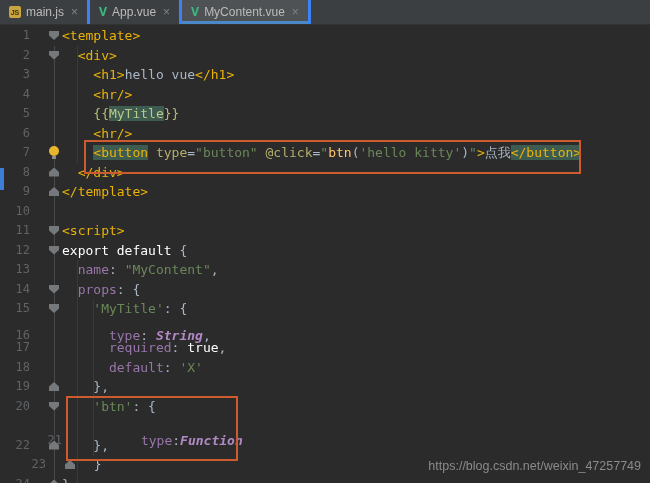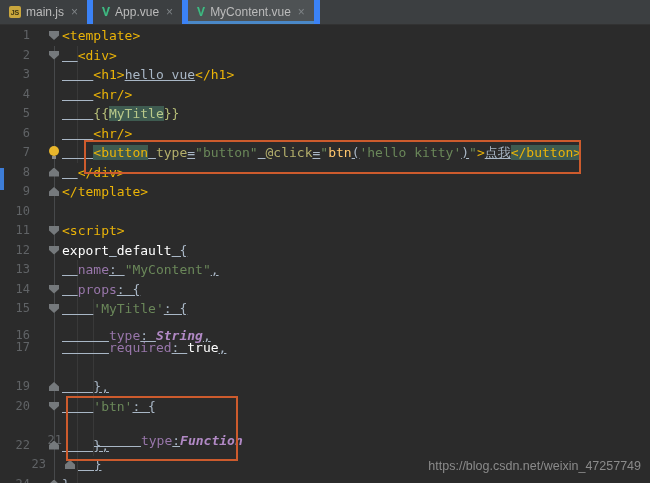--- a/index.html
+++ b/index.html
@@ -2,21 +2,21 @@
 <html><head>
 <meta charset="utf-8">
 <style>
   html,body{margin:0;padding:0;background:#1e1e1e;}
   .screen{position:relative;width:650px;height:483px;overflow:hidden;background:#2b2b2b;
           font-family:"DejaVu Sans Mono",monospace;}
   
   .tabbar{position:absolute;left:0;top:0;width:650px;height:25px;background:#3c3f41;
           display:flex;align-items:stretch;border-bottom:1px solid #323232;box-sizing:border-box;}
   .tab{display:flex;align-items:center;gap:5px;padding:0 9px;font-family:"Liberation Sans",sans-serif;
-       font-size:12px;color:#bbbbbb;position:relative;cursor:default;border-right:6px solid #3b82f6;}
+       font-size:12px;color:#bbbbbb;position:relative;cursor:default;border-right:3px solid #3b82f6;}
   .tab.active{background:#4e5254;}
   .tab.active::after{content:"";position:absolute;left:0;right:0;bottom:0;height:3px;background:#4A88C7;}
   .tab .close{color:#7f8487;font-size:12px;margin-left:2px;}
   .icon-js{width:12px;height:12px;background:#c9a63d;color:#3a3313;font-size:7px;font-weight:bold;
            display:flex;align-items:center;justify-content:center;border-radius:2px;
            font-family:"Liberation Sans",sans-serif;}
   .icon-vue{color:#41b883;font-weight:bold;font-size:12px;font-family:"Liberation Sans",sans-serif;
             text-shadow:0 0 1px #2c8a5f;}
   
   .editor{position:absolute;left:0;top:25px;width:650px;height:458px;background:#2b2b2b;}
@@ -25,21 +25,21 @@
   .row{position:absolute;left:0;width:650px;height:19.5px;line-height:19.5px;white-space:pre;}
   .ln{position:absolute;left:0;top:0;width:30px;text-align:right;color:#606366;font-size:12px;}
   .fold{position:absolute;left:49px;top:5px;width:10px;height:9px;background:#75797c;}
   .fold.open{clip-path:polygon(0 0,100% 0,100% 50%,50% 100%,0 50%);}
   .fold.close{clip-path:polygon(50% 0,100% 50%,100% 100%,0 100%,0 50%);}
   .bulb{position:absolute;left:49px;top:3px;width:10px;height:10px;border-radius:50%;
         background:#e8b62c;}
   .bulb::after{content:"";position:absolute;left:3px;top:10px;width:4px;height:3px;background:#8a8a8a;}
   .code{position:absolute;left:62px;top:0;font-size:13px;}
   .tk-tag{color:#eab308;}
-  .tk-txt{color:#a9b7c6;text-decoration:underline;}
+  .tk-txt{color:#a9b7c6;}
   .tk-attr{color:#b3ae6b;}
   .tk-str{color:#6a8759;}
   .tk-kw{color:#ffffff;}
   .tk-prop{color:#9876aa;}
   .tk-fn{color:#ffc66d;}
   .tk-cls{color:#b189c5;font-style:italic;font-weight:bold;}
   .tk-vb{color:#b5bd77;}
   .tk-interp{color:#b9c98a;}
   .tk-hl{background:#3e5b50;}
   
@@ -88,20 +88,21 @@
       <div class="row" style="top: 137.5px;"><span class="ln">8</span><span class="fold close"></span><span class="code"><span class="tk-txt">  </span><span class="tk-tag">&lt;/div&gt;</span></span></div>
       <div class="row" style="top: 157px;"><span class="ln">9</span><span class="fold close"></span><span class="code"><span class="tk-tag">&lt;/template&gt;</span></span></div>
       <div class="row" style="top: 176.5px;"><span class="ln">10</span><span class="code"></span></div>
       <div class="row" style="top: 196px;"><span class="ln">11</span><span class="fold open"></span><span class="code"><span class="tk-tag">&lt;script&gt;</span></span></div>
       <div class="row" style="top: 215.5px;"><span class="ln">12</span><span class="fold open"></span><span class="code"><span class="tk-kw">export</span><span class="tk-txt"> </span><span class="tk-kw">default</span><span class="tk-txt"> {</span></span></div>
       <div class="row" style="top: 235px;"><span class="ln">13</span><span class="code"><span class="tk-txt">  </span><span class="tk-prop">name</span><span class="tk-txt">: </span><span class="tk-str">"MyContent"</span><span class="tk-txt">,</span></span></div>
       <div class="row" style="top: 254.5px;"><span class="ln">14</span><span class="fold open"></span><span class="code"><span class="tk-txt">  </span><span class="tk-prop">props</span><span class="tk-txt">: {</span></span></div>
       <div class="row" style="top: 274px;"><span class="ln">15</span><span class="fold open"></span><span class="code"><span class="tk-txt">    </span><span class="tk-str">'MyTitle'</span><span class="tk-txt">: {</span></span></div>
       <div class="row" style="top: 301px;"><span class="ln">16</span><span class="code"><span class="tk-txt">      </span><span class="tk-prop">type</span><span class="tk-txt">: </span><span class="tk-cls">String</span><span class="tk-txt">,</span></span></div>
       <div class="row" style="top: 313px;"><span class="ln">17</span><span class="code"><span class="tk-txt">      </span><span class="tk-prop">required</span><span class="tk-txt">: </span><span class="tk-kw">true</span><span class="tk-txt">,</span></span></div>
+      <div class="row" style="top: 332.5px;"><span class="ln">18</span><span class="code"><span class="tk-txt">      </span><span class="tk-prop">default</span><span class="tk-txt">: </span><span class="tk-str">'X'</span></span></div>
       <div class="row" style="top: 352px;"><span class="ln">19</span><span class="fold close"></span><span class="code"><span class="tk-txt">    },</span></span></div>
       <div class="row" style="top: 371.5px;"><span class="ln">20</span><span class="fold open"></span><span class="code"><span class="tk-txt">    </span><span class="tk-str">'btn'</span><span class="tk-txt">: {</span></span></div>
       <div class="row" style="top: 406px; margin-left: 32px;"><span class="ln">21</span><span class="code"><span class="tk-txt">      </span><span class="tk-prop">type</span><span class="tk-txt">:</span><span class="tk-cls">Function</span></span></div>
       <div class="row" style="top: 410.5px;"><span class="ln">22</span><span class="fold close"></span><span class="code"><span class="tk-txt">    },</span></span></div>
       <div class="row" style="top: 430px; margin-left: 16px;"><span class="ln">23</span><span class="fold close"></span><span class="code"><span class="tk-txt">  }</span></span></div>
       <div class="row" style="top: 449.5px;"><span class="ln">24</span><span class="fold close"></span><span class="code"><span class="tk-txt">}</span></span></div>
     </div>
 
   <div class="annot annot1"></div>
   <div class="annot annot2"></div>

